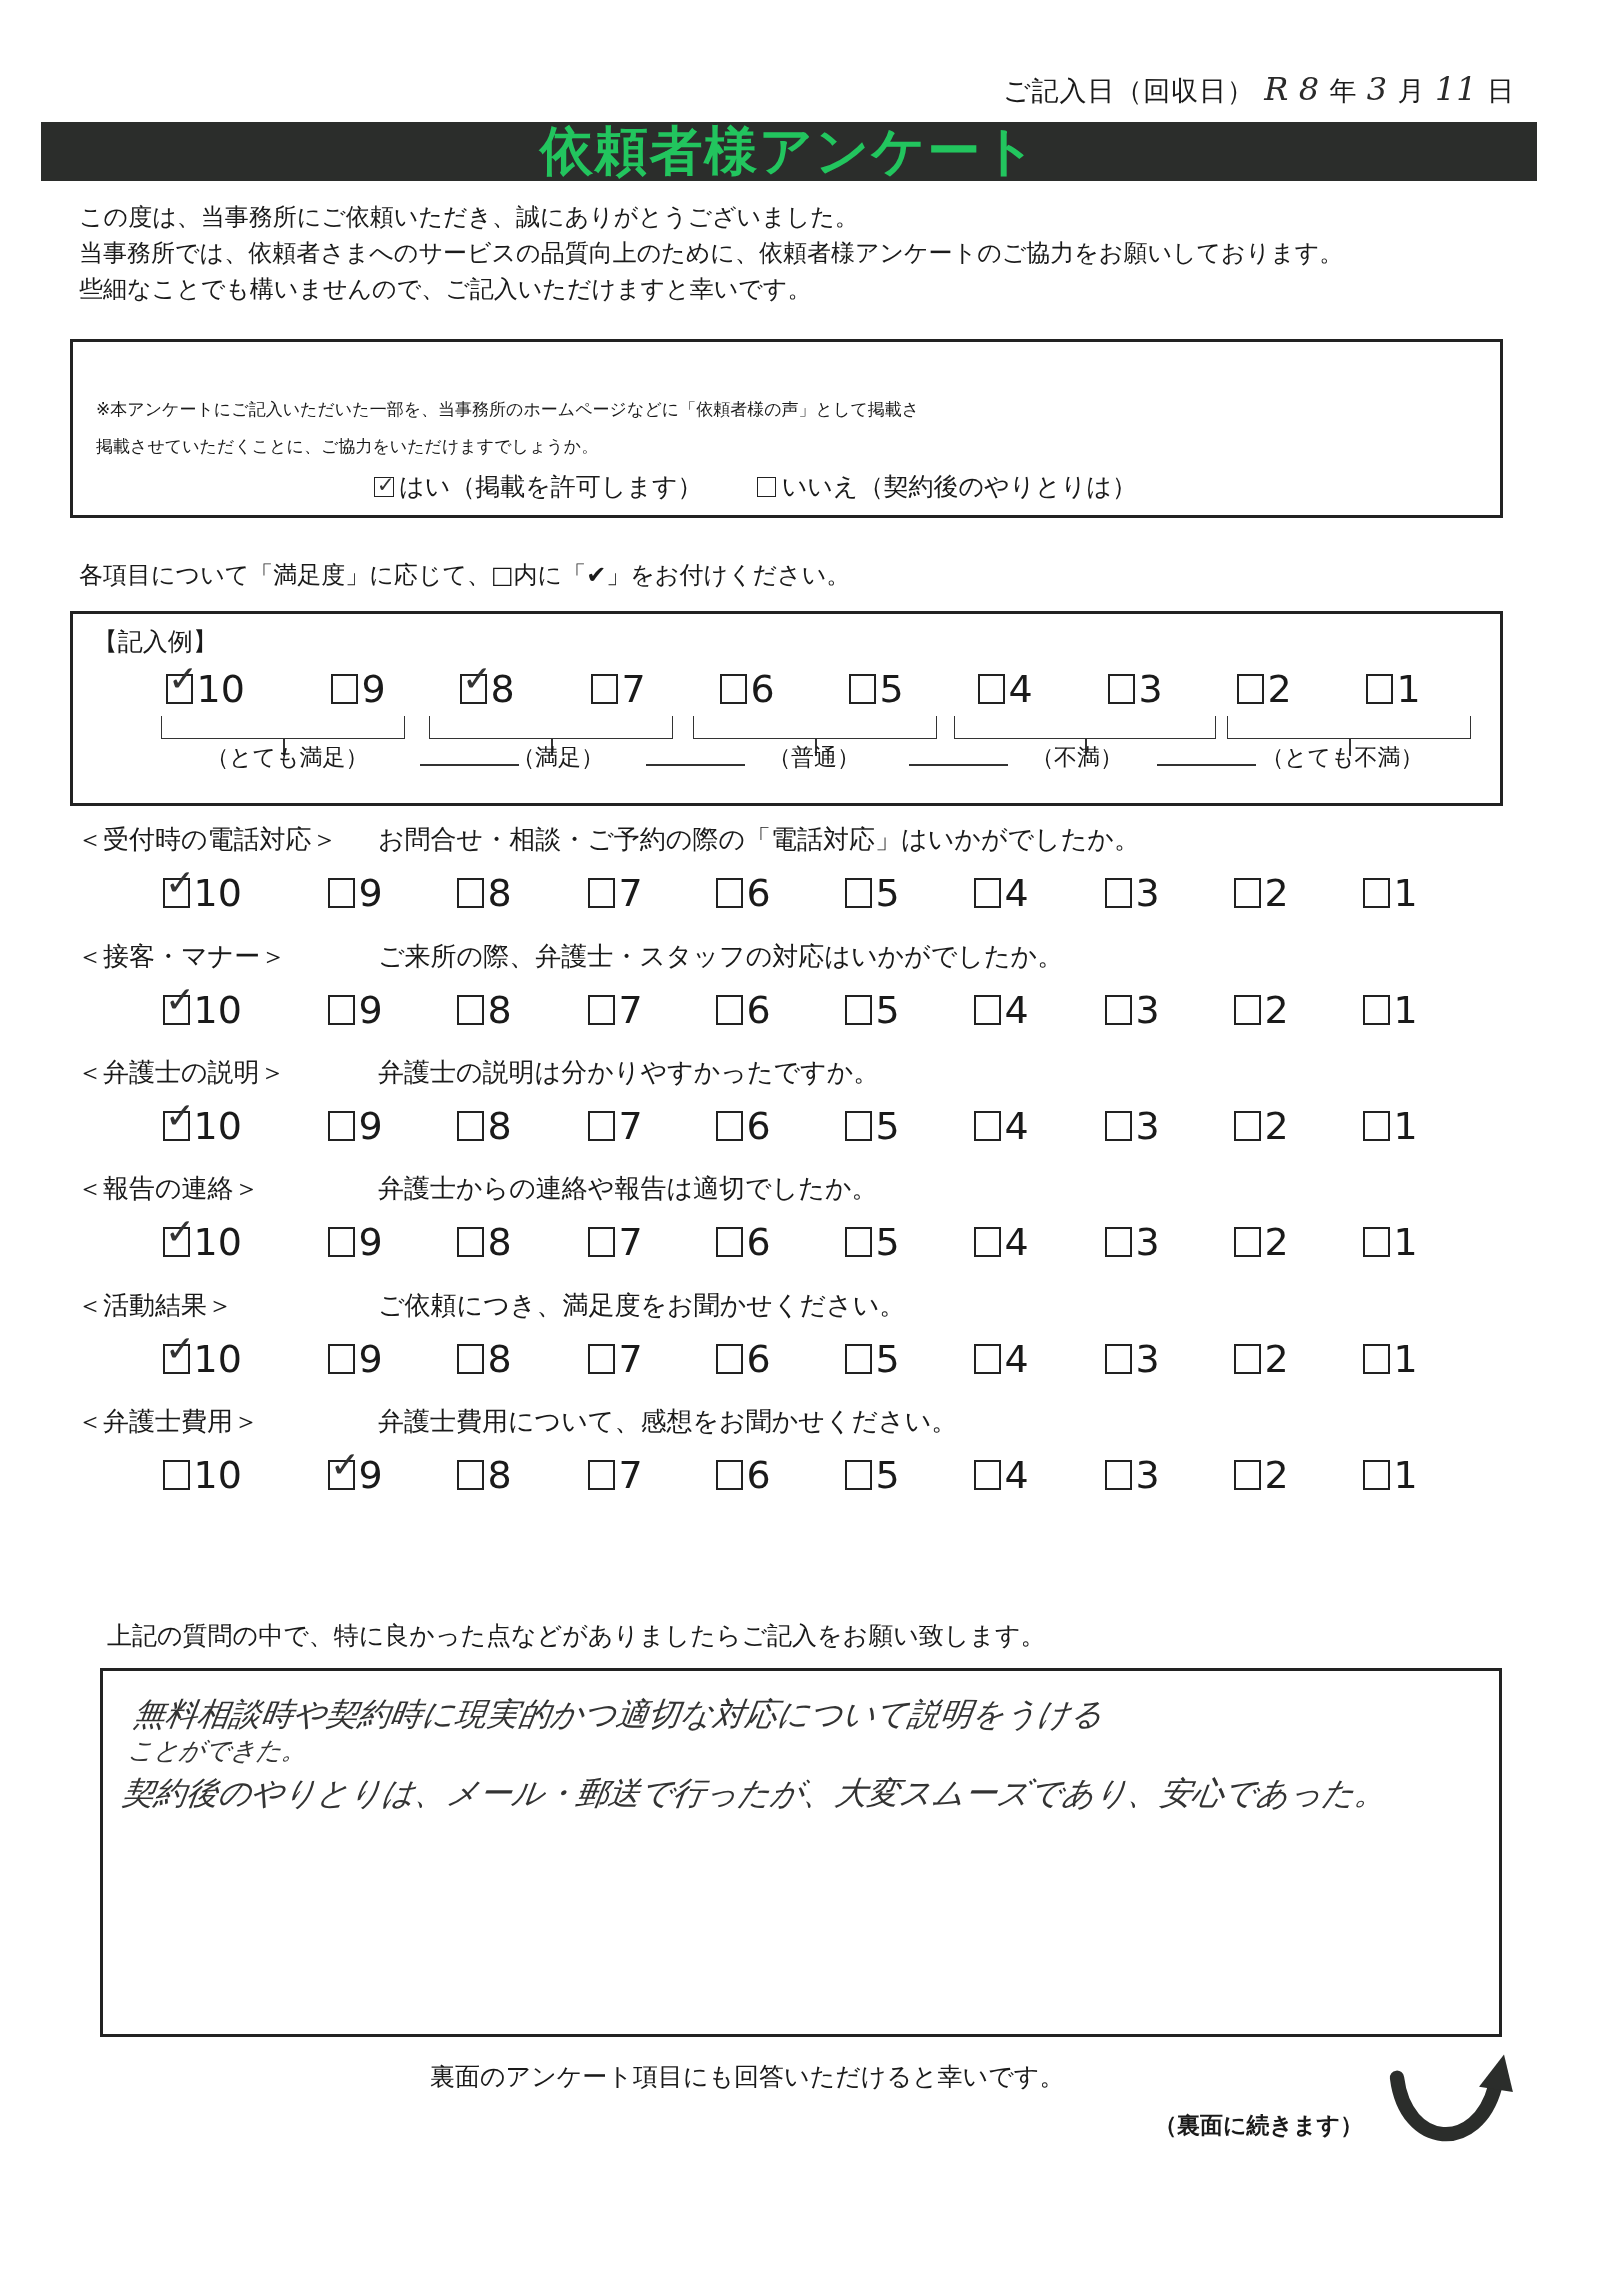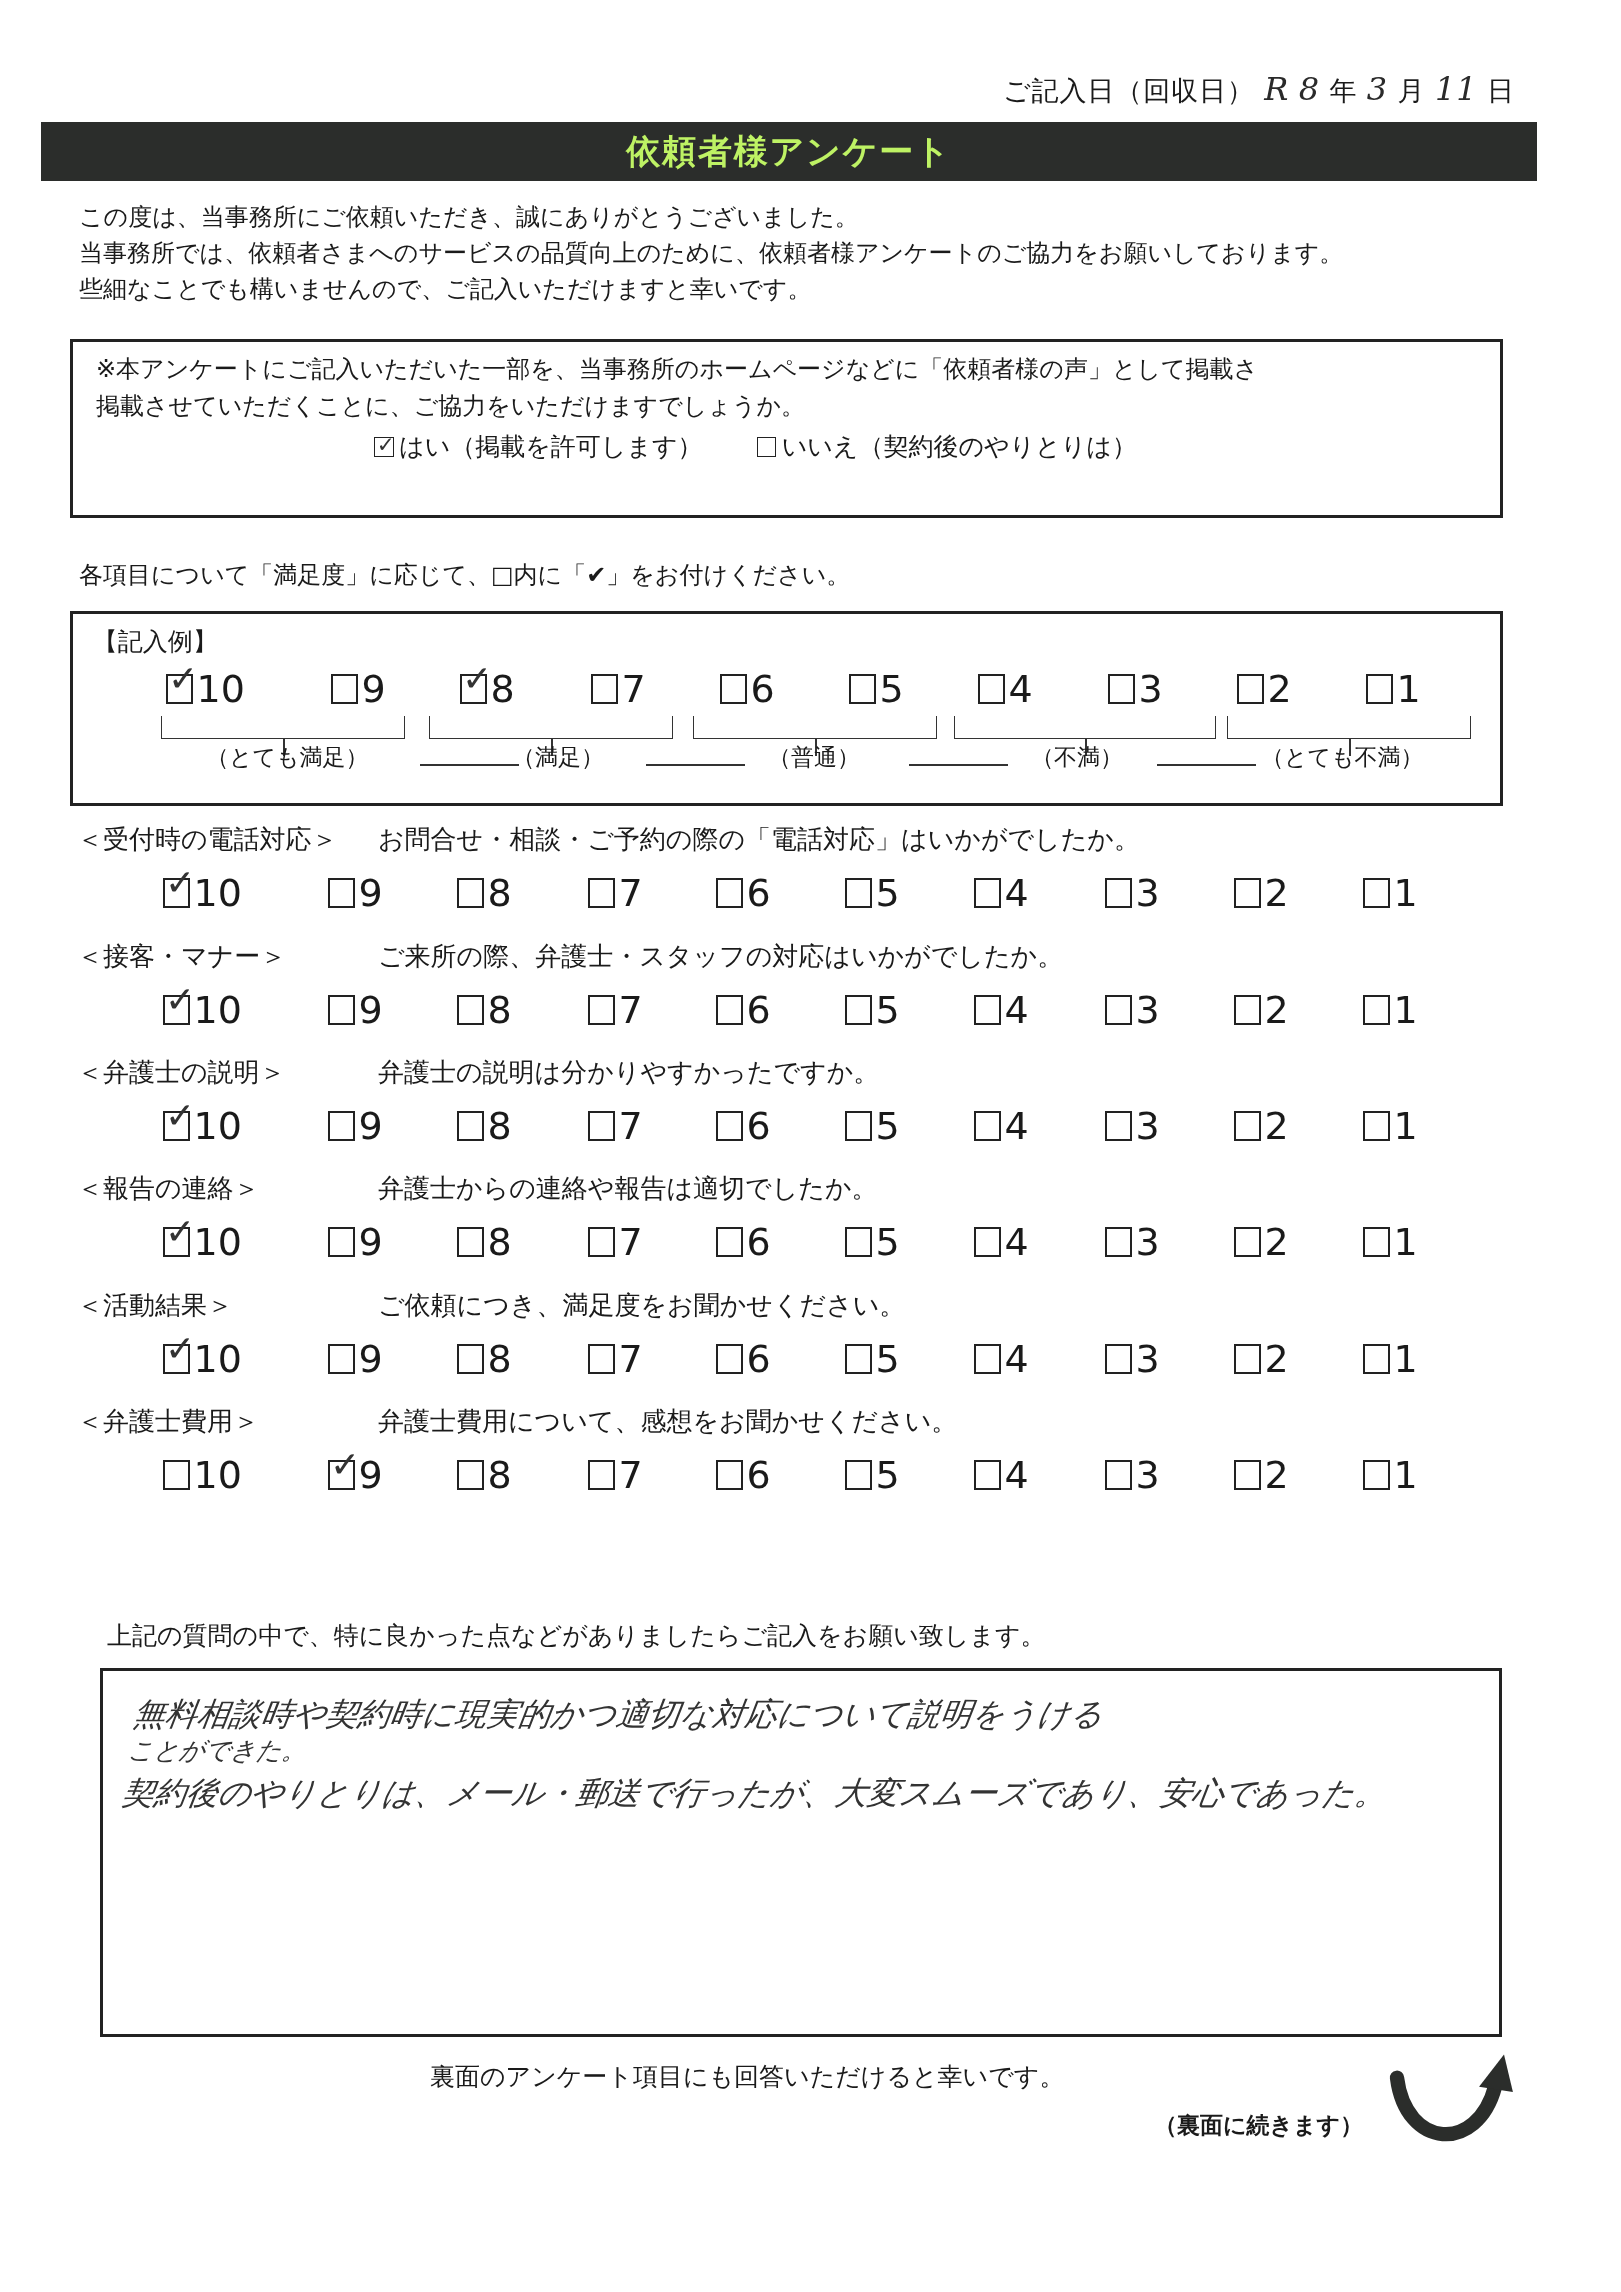--- a/index.html
+++ b/index.html
@@ -8,27 +8,27 @@
     font-family: "DejaVu Sans", "Liberation Sans", sans-serif;
     color: #1a1a1a;
   }
   .abs { position: absolute; }
   .date-line { top: 70px; left: 1003px; font-size: 27px; letter-spacing: 0.9px; white-space: nowrap; }
   .hw { font-family: "DejaVu Serif", serif; font-style: italic; color: #2a2a2a; font-size: 32px; }
   .title-bar {
     top: 122px; left: 41px; width: 1496px; height: 59px; background: #2b2d2b;
     display: flex; align-items: center; justify-content: center;
   }
-  .title-bar span { color: #bef264; font-size: 34px; font-weight: bold; letter-spacing: 1.8px; }
+  .title-bar span { color: #22c55e; font-size: 53px; font-weight: bold; letter-spacing: 1.8px; }
   .intro { top: 199px; left: 79px; font-size: 24px; line-height: 36px; white-space: nowrap; }
   .consent-box {
     top: 339px; left: 70px; width: 1433px; height: 179px;
     border: 3.6px solid #222; box-sizing: border-box; padding: 9px 23px;
   }
-  .consent-text { font-size: 24px; line-height: 37px; white-space: nowrap; }
+  .consent-text { font-size: 17px; line-height: 37px; white-space: nowrap; margin-top: 40px; }
   .consent-options { margin-top: 5.4px; margin-left: 278px; font-size: 25px; display: flex; gap: 54px; }
   .opt { display: inline-flex; align-items: center; gap: 5.4px; }
   .cb {
     display: inline-block; width: 23px; height: 23px; border: 2.2px solid #222;
     box-sizing: border-box; position: relative; vertical-align: middle;
   }
   .cb.small { width: 19.7px; height: 19.7px; border-width: 1.8px; }
   .cb .tick {
     position: absolute; left: 2.7px; top: -5.4px; font-size: 27px; line-height: 27px; color: #333;
     font-family: "DejaVu Serif", serif;

